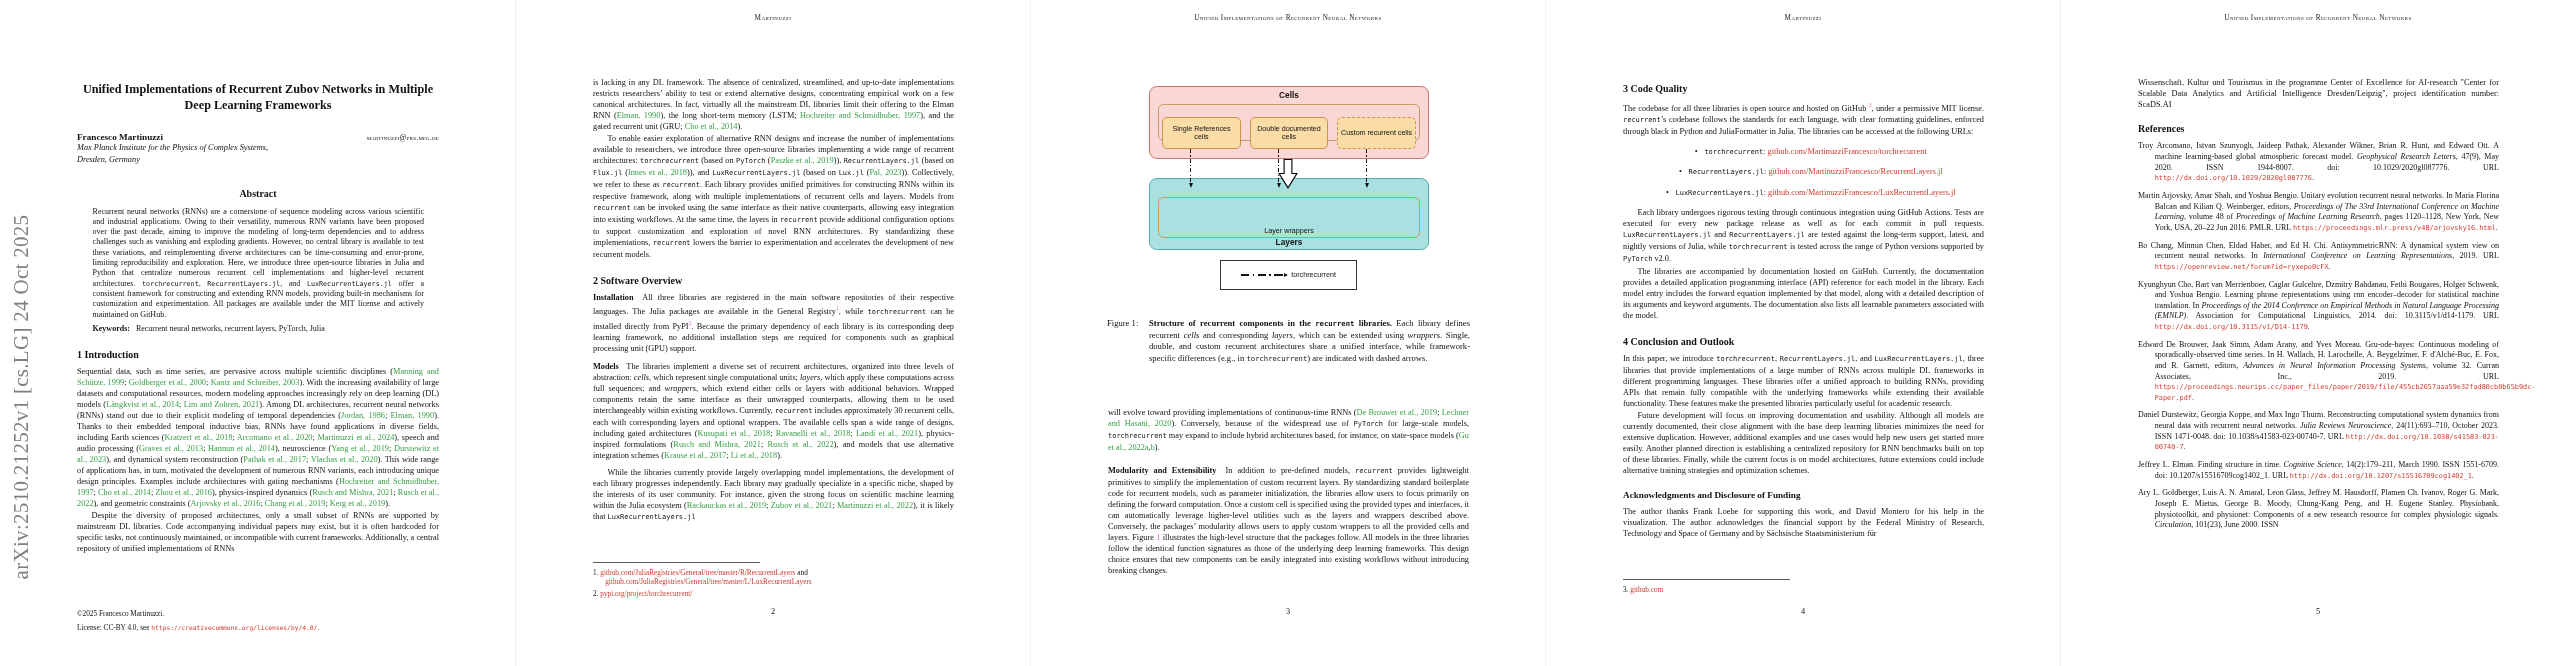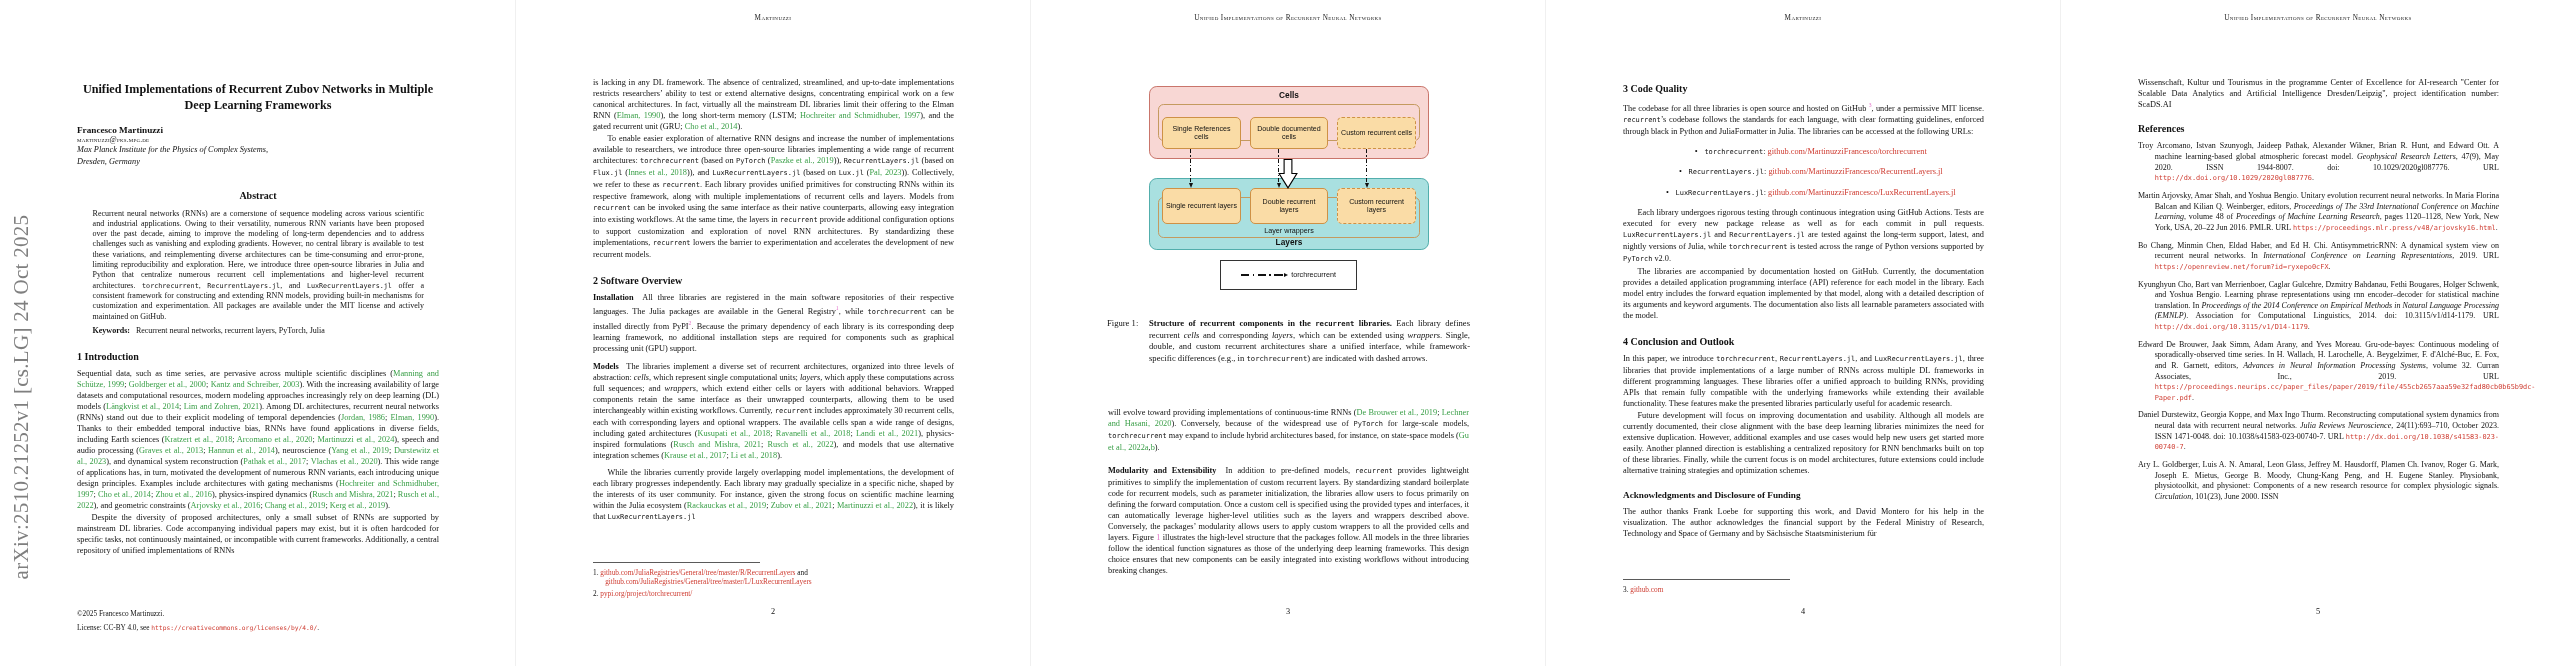--- a/index.html
+++ b/index.html
@@ -12,21 +12,21 @@
   
   .running-head{position:absolute;top:14px;left:0;width:100%;text-align:center;
                 font-variant:small-caps;font-size:7.2px;letter-spacing:0.4px;color:#1a1a1a;}
   .pageno{position:absolute;top:607px;left:0;width:100%;text-align:center;font-size:8.3px;color:#111;}
 
   
   .watermark{position:absolute;left:20.6px;top:397px;transform:translate(-50%,-50%) rotate(-90deg);
              white-space:nowrap;font-size:21px;color:#7f7f7f;letter-spacing:0.3px;}
   .content{position:relative;padding:0 76px 0 77px;height:100%;}
   .title{margin:0;padding-top:81px;text-align:center;font-size:12.2px;font-weight:bold;line-height:16px;}
-  .authorrow{display:flex;justify-content:space-between;align-items:baseline;margin-top:12px;flex-direction:column;}
+  .authorrow{display:flex;justify-content:space-between;align-items:baseline;margin-top:19px;}
   .author{font-weight:bold;font-size:9.2px;}
   .email{font-variant:small-caps;font-size:7.5px;letter-spacing:0.2px;}
   .affil{font-style:italic;font-size:8.3px;line-height:11.7px;}
   .abs-head{text-align:center;font-weight:bold;font-size:10px;margin-top:23px;}
   .abstract{margin:7.2px 15px 0 15.6px;font-size:8px;line-height:10.3px;text-align:justify;}
   .keywords{margin:3.9px 15px 0 15.6px;font-size:8px;line-height:10.3px;text-align:justify;}
   h2.sec{font-size:10px;font-weight:bold;margin:14.5px 0 6.7px 0;}
   p.body{font-size:8.3px;line-height:11px;text-align:justify;margin:0 0 0 0;}
   p.body + p.body{margin-top:1.1px;}
   p.ind{text-indent:14.5px;}
@@ -167,25 +167,20 @@
       <div class="dasharrow" style="left:41px;"></div>
       <div class="dasharrow" style="left:129px;"></div>
       <div class="dasharrow" style="left:217px;"></div>
       <div class="blockarrow">
         <svg width="20" height="30" viewBox="0 0 36 54">
           <path d="M11 1 H25 V26 H34 L18 52 L2 26 H11 Z" fill="#ffffff" stroke="#000000" stroke-width="2" stroke-linejoin="miter"></path>
         </svg>
       </div>
 
       <div class="figbox-teal">
-        <div class="layerrow">
-          <div class="obox tall">Single recurrent layers</div>
-          <div class="obox tall">Double recurrent layers</div>
-          <div class="obox tall dashed">Custom recurrent layers</div>
-        </div>
         <div class="wrapbox wrapbox-layers">
           <div class="wraplabel-bottom">Layer wrappers</div>
         </div>
         <div class="figlabel-bottom">Layers</div>
       </div>
 
       <div class="figlegend">
         <span class="legline"></span>
         <span class="leglabel">torchrecurrent</span>
       </div>
@@ -232,19 +227,20 @@
     <div class="running-head">Unified Implementations of Recurrent Neural Networks</div>
     <div class="content2">
       <p class="body">Wissenschaft, Kultur und Tourismus in the programme Center of Excellence for AI-research "Center for Scalable Data Analytics and Artificial Intelligence Dresden/Leipzig", project identification number: ScaDS.AI</p>
       <div class="refs-head">References</div>
       <div class="refitem">Troy Arcomano, Istvan Szunyogh, Jaideep Pathak, Alexander Wikner, Brian R. Hunt, and Edward Ott. A machine learning-based global atmospheric forecast model. <i>Geophysical Research Letters</i>, 47(9), May 2020. ISSN 1944-8007. doi: 10.1029/2020gl087776. URL <span class="murl">http://dx.doi.org/10.1029/2020gl087776</span>.</div>
       <div class="refitem">Martin Arjovsky, Amar Shah, and Yoshua Bengio. Unitary evolution recurrent neural networks. In Maria Florina Balcan and Kilian Q. Weinberger, editors, <i>Proceedings of The 33rd International Conference on Machine Learning</i>, volume 48 of <i>Proceedings of Machine Learning Research</i>, pages 1120–1128, New York, New York, USA, 20–22 Jun 2016. PMLR. URL <span class="murl">https://proceedings.mlr.press/v48/arjovsky16.html</span>.</div>
       <div class="refitem">Bo Chang, Minmin Chen, Eldad Haber, and Ed H. Chi. AntisymmetricRNN: A dynamical system view on recurrent neural networks. In <i>International Conference on Learning Representations</i>, 2019. URL <span class="murl">https://openreview.net/forum?id=ryxepo0cFX</span>.</div>
       <div class="refitem">Kyunghyun Cho, Bart van Merrienboer, Caglar Gulcehre, Dzmitry Bahdanau, Fethi Bougares, Holger Schwenk, and Yoshua Bengio. Learning phrase representations using rnn encoder–decoder for statistical machine translation. In <i>Proceedings of the 2014 Conference on Empirical Methods in Natural Language Processing (EMNLP)</i>. Association for Computational Linguistics, 2014. doi: 10.3115/v1/d14-1179. URL <span class="murl">http://dx.doi.org/10.3115/v1/D14-1179</span>.</div>
       <div class="refitem">Edward De Brouwer, Jaak Simm, Adam Arany, and Yves Moreau. Gru-ode-bayes: Continuous modeling of sporadically-observed time series. In H. Wallach, H. Larochelle, A. Beygelzimer, F. d'Alché-Buc, E. Fox, and R. Garnett, editors, <i>Advances in Neural Information Processing Systems</i>, volume 32. Curran Associates, Inc., 2019. URL <span class="murl">https://proceedings.neurips.cc/paper_files/paper/2019/file/455cb2657aaa59e32fad80cb0b65b9dc-Paper.pdf</span>.</div>
       <div class="refitem">Daniel Durstewitz, Georgia Koppe, and Max Ingo Thurm. Reconstructing computational system dynamics from neural data with recurrent neural networks. <i>Julia Reviews Neuroscience</i>, 24(11):693–710, October 2023. ISSN 1471-0048. doi: 10.1038/s41583-023-00740-7. URL <span class="murl">http://dx.doi.org/10.1038/s41583-023-00740-7</span>.</div>
+      <div class="refitem">Jeffrey L. Elman. Finding structure in time. <i>Cognitive Science</i>, 14(2):179–211, March 1990. ISSN 1551-6709. doi: 10.1207/s15516709cog1402_1. URL <span class="murl">http://dx.doi.org/10.1207/s15516709cog1402_1</span>.</div>
       <div class="refitem">Ary L. Goldberger, Luis A. N. Amaral, Leon Glass, Jeffrey M. Hausdorff, Plamen Ch. Ivanov, Roger G. Mark, Joseph E. Mietus, George B. Moody, Chung-Kang Peng, and H. Eugene Stanley. Physiobank, physiotoolkit, and physionet: Components of a new research resource for complex physiologic signals. <i>Circulation</i>, 101(23), June 2000. ISSN</div>
     </div>
     <div class="pageno">5</div>
   </div>
 
 </div>
 
 
 </body></html>

